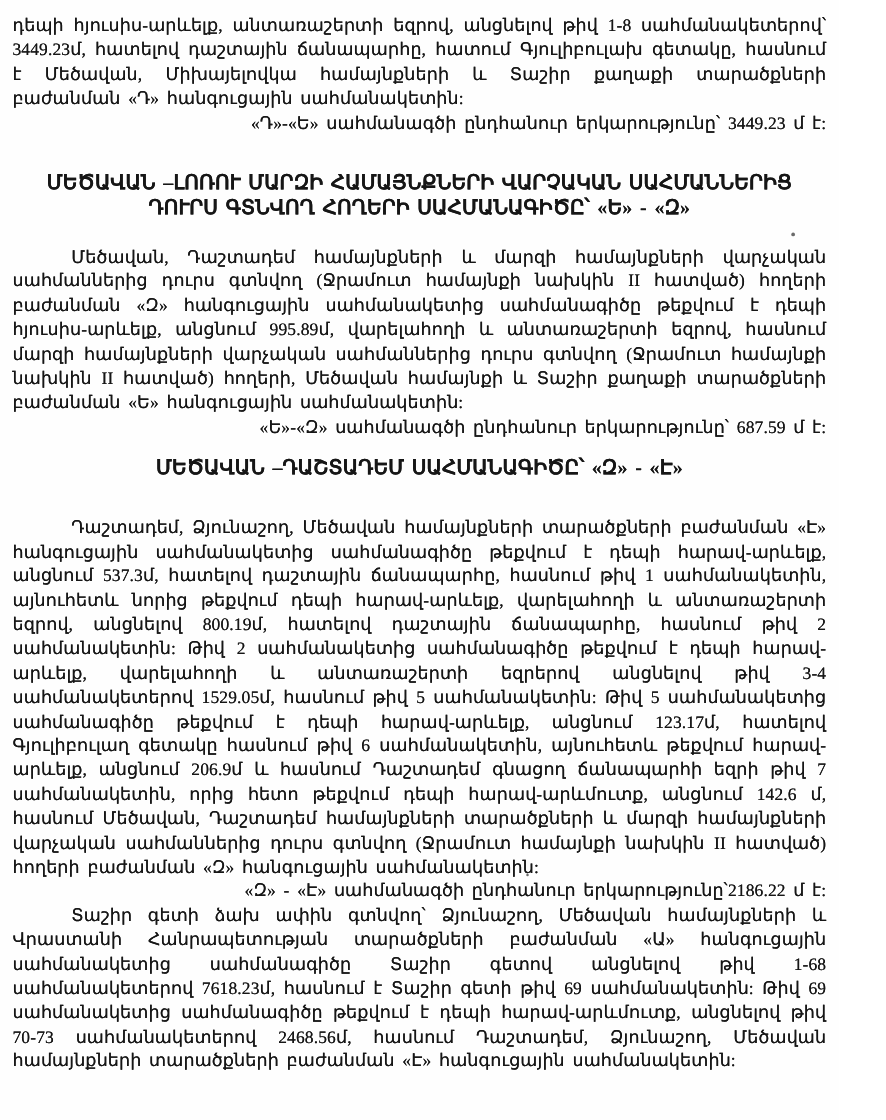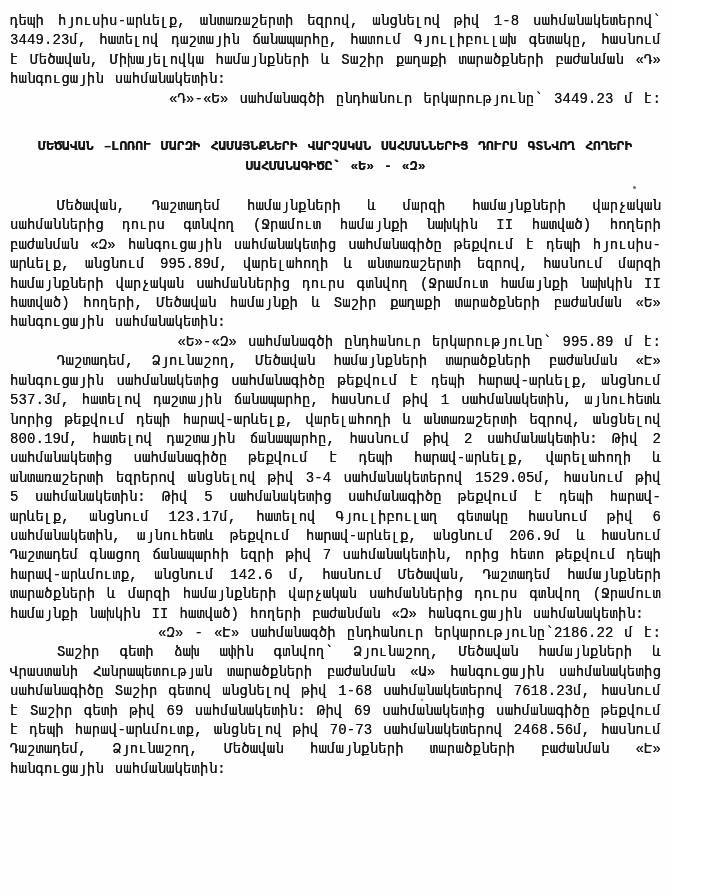--- a/index.html
+++ b/index.html
@@ -4,39 +4,39 @@
 <style>
   html, body { margin: 0; padding: 0; background: #ffffff; }
   .page {
     position: relative;
     width: 671px;
     height: 896px;
     background: #fefefe;
     overflow: hidden;
     box-sizing: border-box;
     padding: 12px 10px 0 10px;
-    font-family: Liberation Mono, monospace;
+    font-family: Liberation Serif, serif;
     font-size: 14px;
     line-height: 19.4px;
     color: #161616;
     letter-spacing: 0.1px;
     word-spacing: 2.5px;
     text-shadow: 0 0 0.5px rgba(0,0,0,0.85);
   }
   p { margin: 0; }
   .para {
     text-align: justify;
   }
   .para.indent { text-indent: 47px; }
   .total-line {
     padding-left: 47px;
     text-align: right;
   }
   h2.sec-heading {
-    font-size: 13px;
+    font-size: 16px;
     line-height: 20px;
     font-weight: bold;
     text-align: center;
     letter-spacing: 0.1px;
     word-spacing: 2px;
   }
   h2.h-a { margin: 28px 6px 20px 6px; }
   h2.h-b { margin: 13px 0 28px 0; }
   h2.h-c { margin: 14px 0 20px 0; }
   .speck {
@@ -53,22 +53,23 @@
 </head>
 <body>
 
 <div class="page">
 
   <p class="para">դեպի հյուսիս-արևելք, անտառաշերտի եզրով, անցնելով թիվ 1-8 սահմանակետերով՝ 3449.23մ, հատելով դաշտային ճանապարհը, հատում Գյուլիբուլախ գետակը, հասնում է Մեծավան, Միխայելովկա համայնքների և Տաշիր քաղաքի տարածքների բաժանման «Դ» հանգուցային սահմանակետին:</p>
   <p class="total-line">«Դ»-«Ե» սահմանագծի ընդհանուր երկարությունը՝ 3449.23 մ է:</p>
 
   <h2 class="sec-heading h-a">ՄԵԾԱՎԱՆ –ԼՈՌՈՒ ՄԱՐԶԻ ՀԱՄԱՅՆՔՆԵՐԻ ՎԱՐՉԱԿԱՆ ՍԱՀՄԱՆՆԵՐԻՑ ԴՈՒՐՍ ԳՏՆՎՈՂ ՀՈՂԵՐԻ ՍԱՀՄԱՆԱԳԻԾԸ՝ «Ե» - «Զ»</h2>
   <p class="para indent">Մեծավան, Դաշտադեմ համայնքների և մարզի համայնքների վարչական սահմաններից դուրս գտնվող (Ջրամուտ համայնքի նախկին II հատված) հողերի բաժանման «Զ» հանգուցային սահմանակետից սահմանագիծը թեքվում է դեպի հյուսիս-արևելք, անցնում 995.89մ, վարելահողի և անտառաշերտի եզրով, հասնում մարզի համայնքների վարչական սահմաններից դուրս գտնվող (Ջրամուտ համայնքի նախկին II հատված) հողերի, Մեծավան համայնքի և Տաշիր քաղաքի տարածքների բաժանման «Ե» հանգուցային սահմանակետին:</p>
-  <p class="total-line">«Ե»-«Զ» սահմանագծի ընդհանուր երկարությունը՝ 995.89 մ է:</p>
+  <p class="total-line">«Ե»-«Զ» սահմանագծի ընդհանուր երկարությունը՝ 687.59 մ է:</p>
 
+  <h2 class="sec-heading h-b">ՄԵԾԱՎԱՆ –ԴԱՇՏԱԴԵՄ ՍԱՀՄԱՆԱԳԻԾԸ՝ «Զ» - «Է»</h2>
   <p class="para indent">Դաշտադեմ, Ձյունաշող, Մեծավան համայնքների տարածքների բաժանման «Է» հանգուցային սահմանակետից սահմանագիծը թեքվում է դեպի հարավ-արևելք, անցնում 537.3մ, հատելով դաշտային ճանապարհը, հասնում թիվ 1 սահմանակետին, այնուհետև նորից թեքվում դեպի հարավ-արևելք, վարելահողի և անտառաշերտի եզրով, անցնելով 800.19մ, հատելով դաշտային ճանապարհը, հասնում թիվ 2 սահմանակետին: Թիվ 2 սահմանակետից սահմանագիծը թեքվում է դեպի հարավ-արևելք, վարելահողի և անտառաշերտի եզրերով անցնելով թիվ 3-4 սահմանակետերով 1529.05մ, հասնում թիվ 5 սահմանակետին: Թիվ 5 սահմանակետից սահմանագիծը թեքվում է դեպի հարավ-արևելք, անցնում 123.17մ, հատելով Գյուլիբուլաղ գետակը հասնում թիվ 6 սահմանակետին, այնուհետև թեքվում հարավ-արևելք, անցնում 206.9մ և հասնում Դաշտադեմ գնացող ճանապարհի եզրի թիվ 7 սահմանակետին, որից հետո թեքվում դեպի հարավ-արևմուտք, անցնում 142.6 մ, հասնում Մեծավան, Դաշտադեմ համայնքների տարածքների և մարզի համայնքների վարչական սահմաններից դուրս գտնվող (Ջրամուտ համայնքի նախկին II հատված) հողերի բաժանման «Զ» հանգուցային սահմանակետին:</p>
   <p class="total-line">«Զ» - «Է» սահմանագծի ընդհանուր երկարությունը՝2186.22 մ է:</p>
 
   <p class="para indent">Տաշիր գետի ձախ ափին գտնվող՝ Ձյունաշող, Մեծավան համայնքների և Վրաստանի Հանրապետության տարածքների բաժանման «Ա» հանգուցային սահմանակետից սահմանագիծը Տաշիր գետով անցնելով թիվ 1-68 սահմանակետերով 7618.23մ, հասնում է Տաշիր գետի թիվ 69 սահմանակետին: Թիվ 69 սահմանակետից սահմանագիծը թեքվում է դեպի հարավ-արևմուտք, անցնելով թիվ 70-73 սահմանակետերով 2468.56մ, հասնում Դաշտադեմ, Ձյունաշող, Մեծավան համայնքների տարածքների բաժանման «Է» հանգուցային սահմանակետին:</p>
 
   <span class="speck speck-1"></span>
   <span class="speck speck-2"></span>
 </div>
 
 </body></html>

